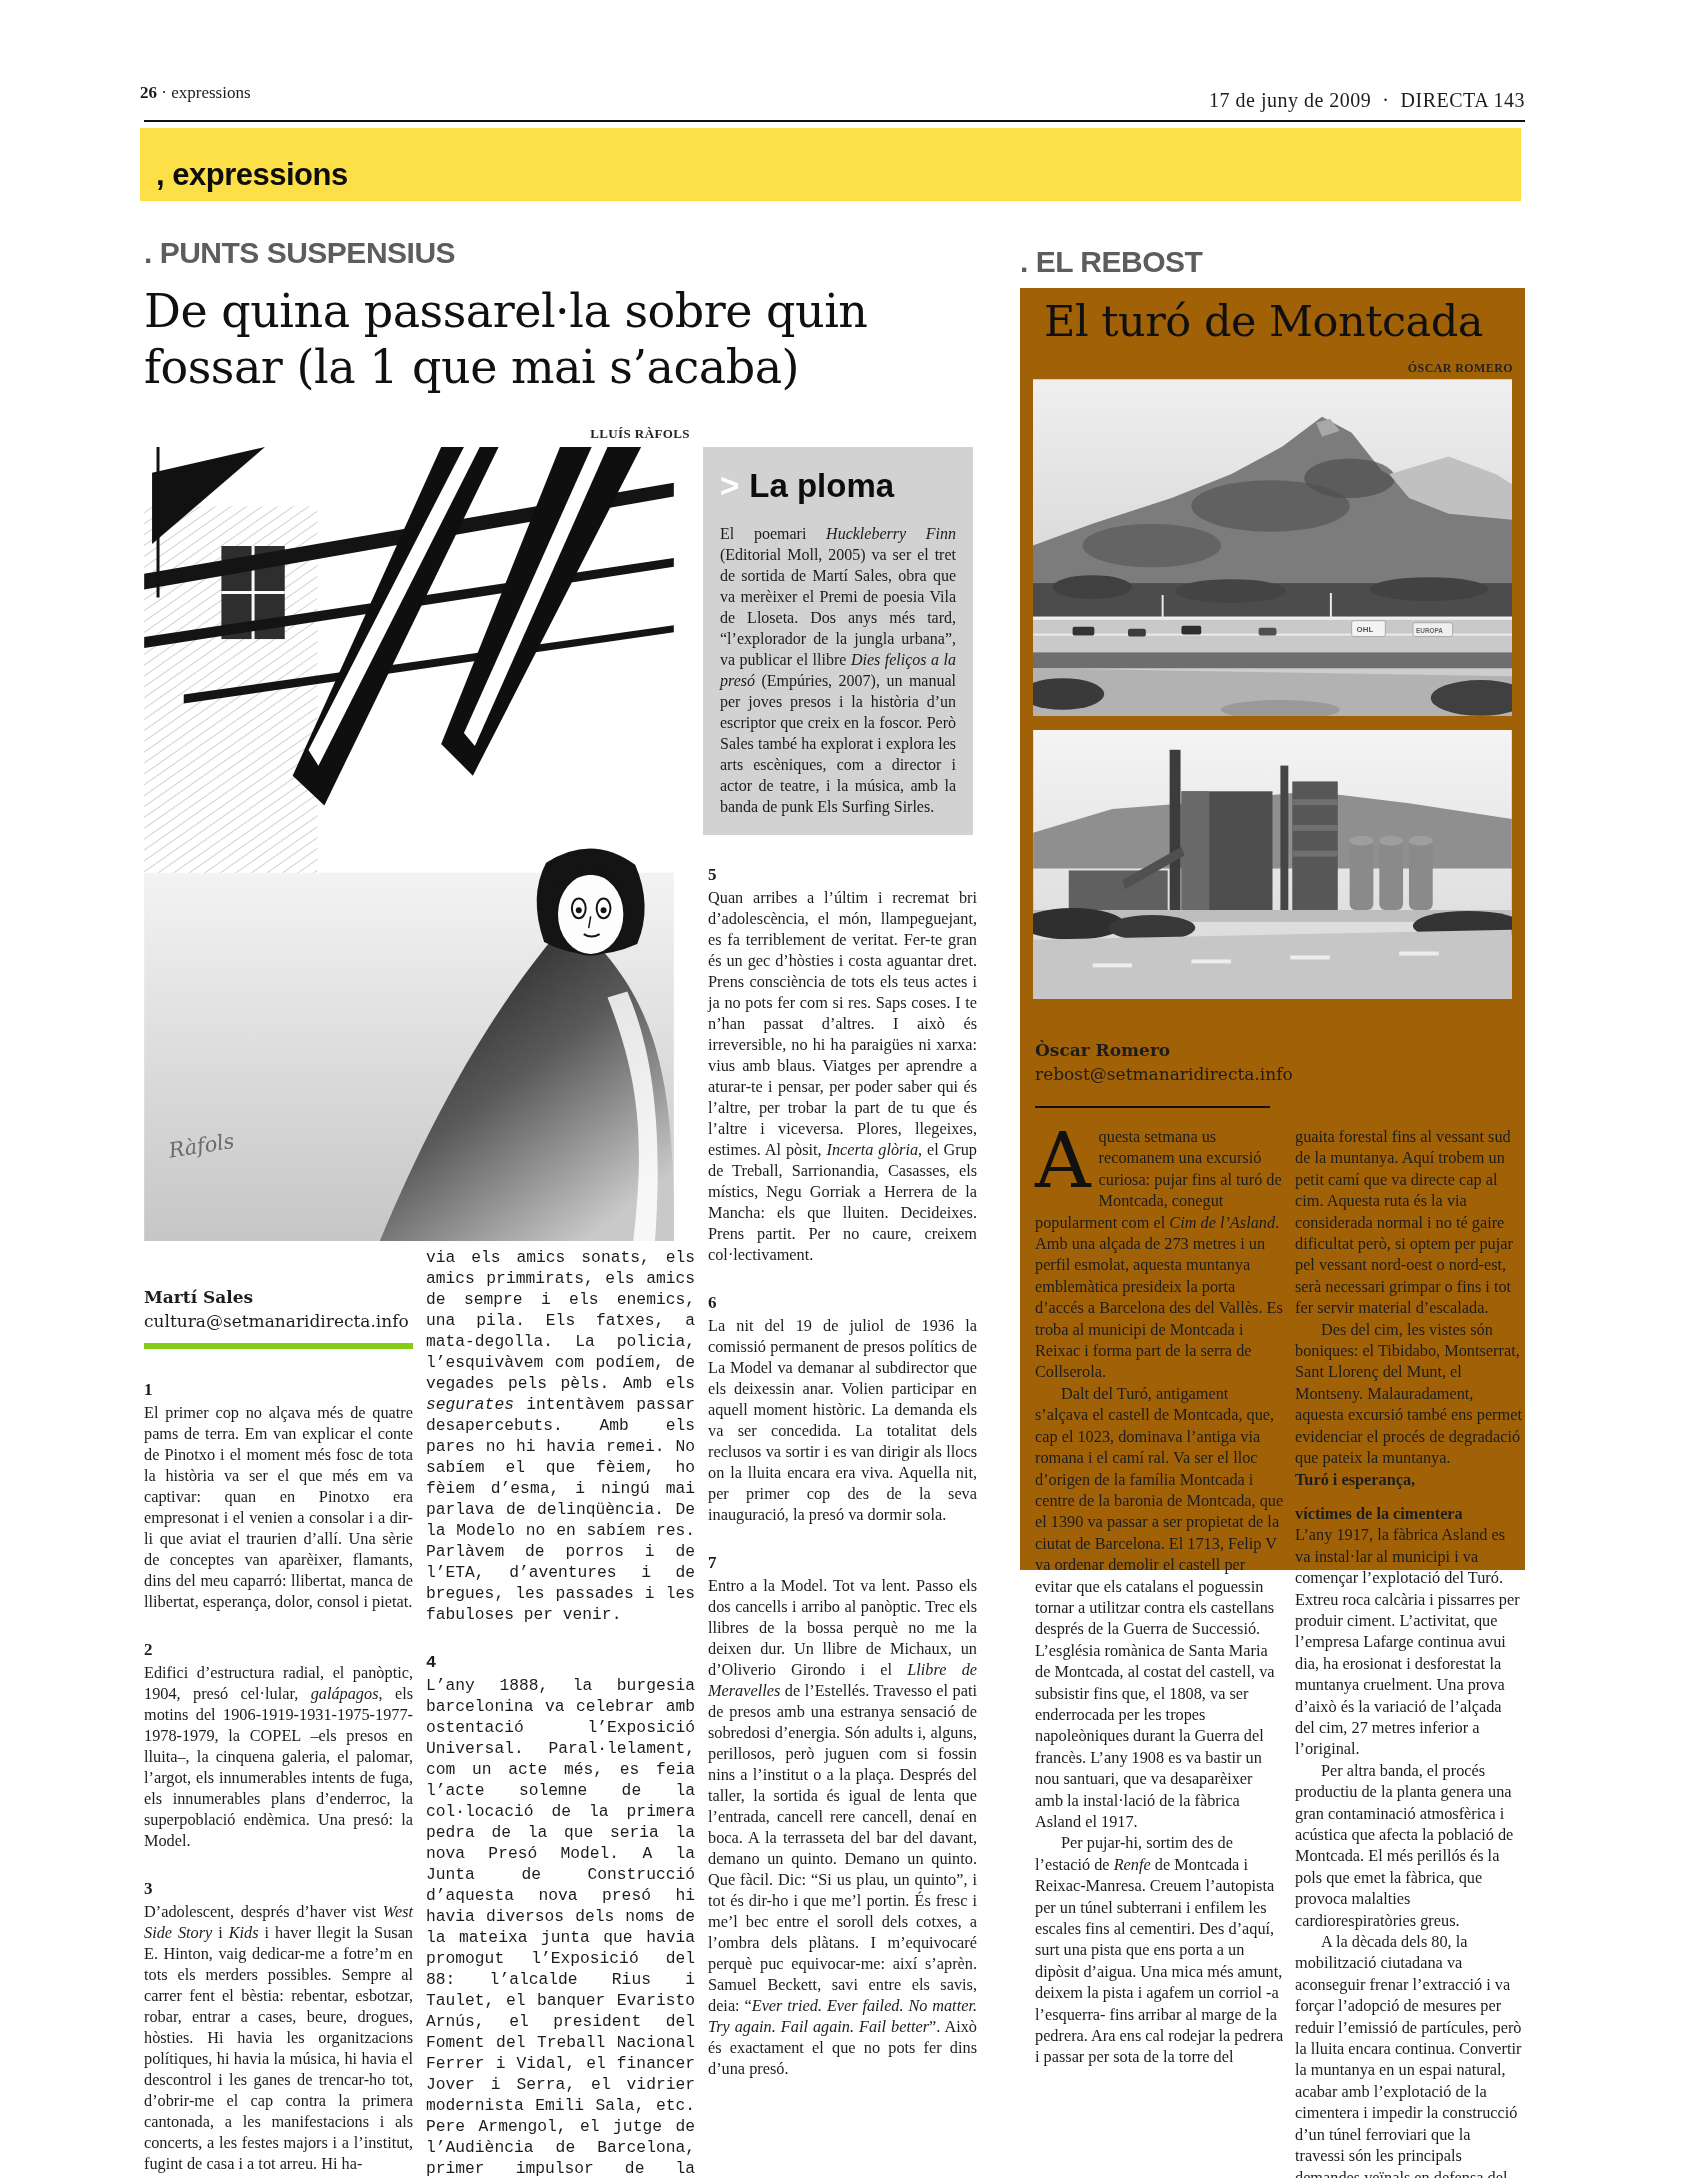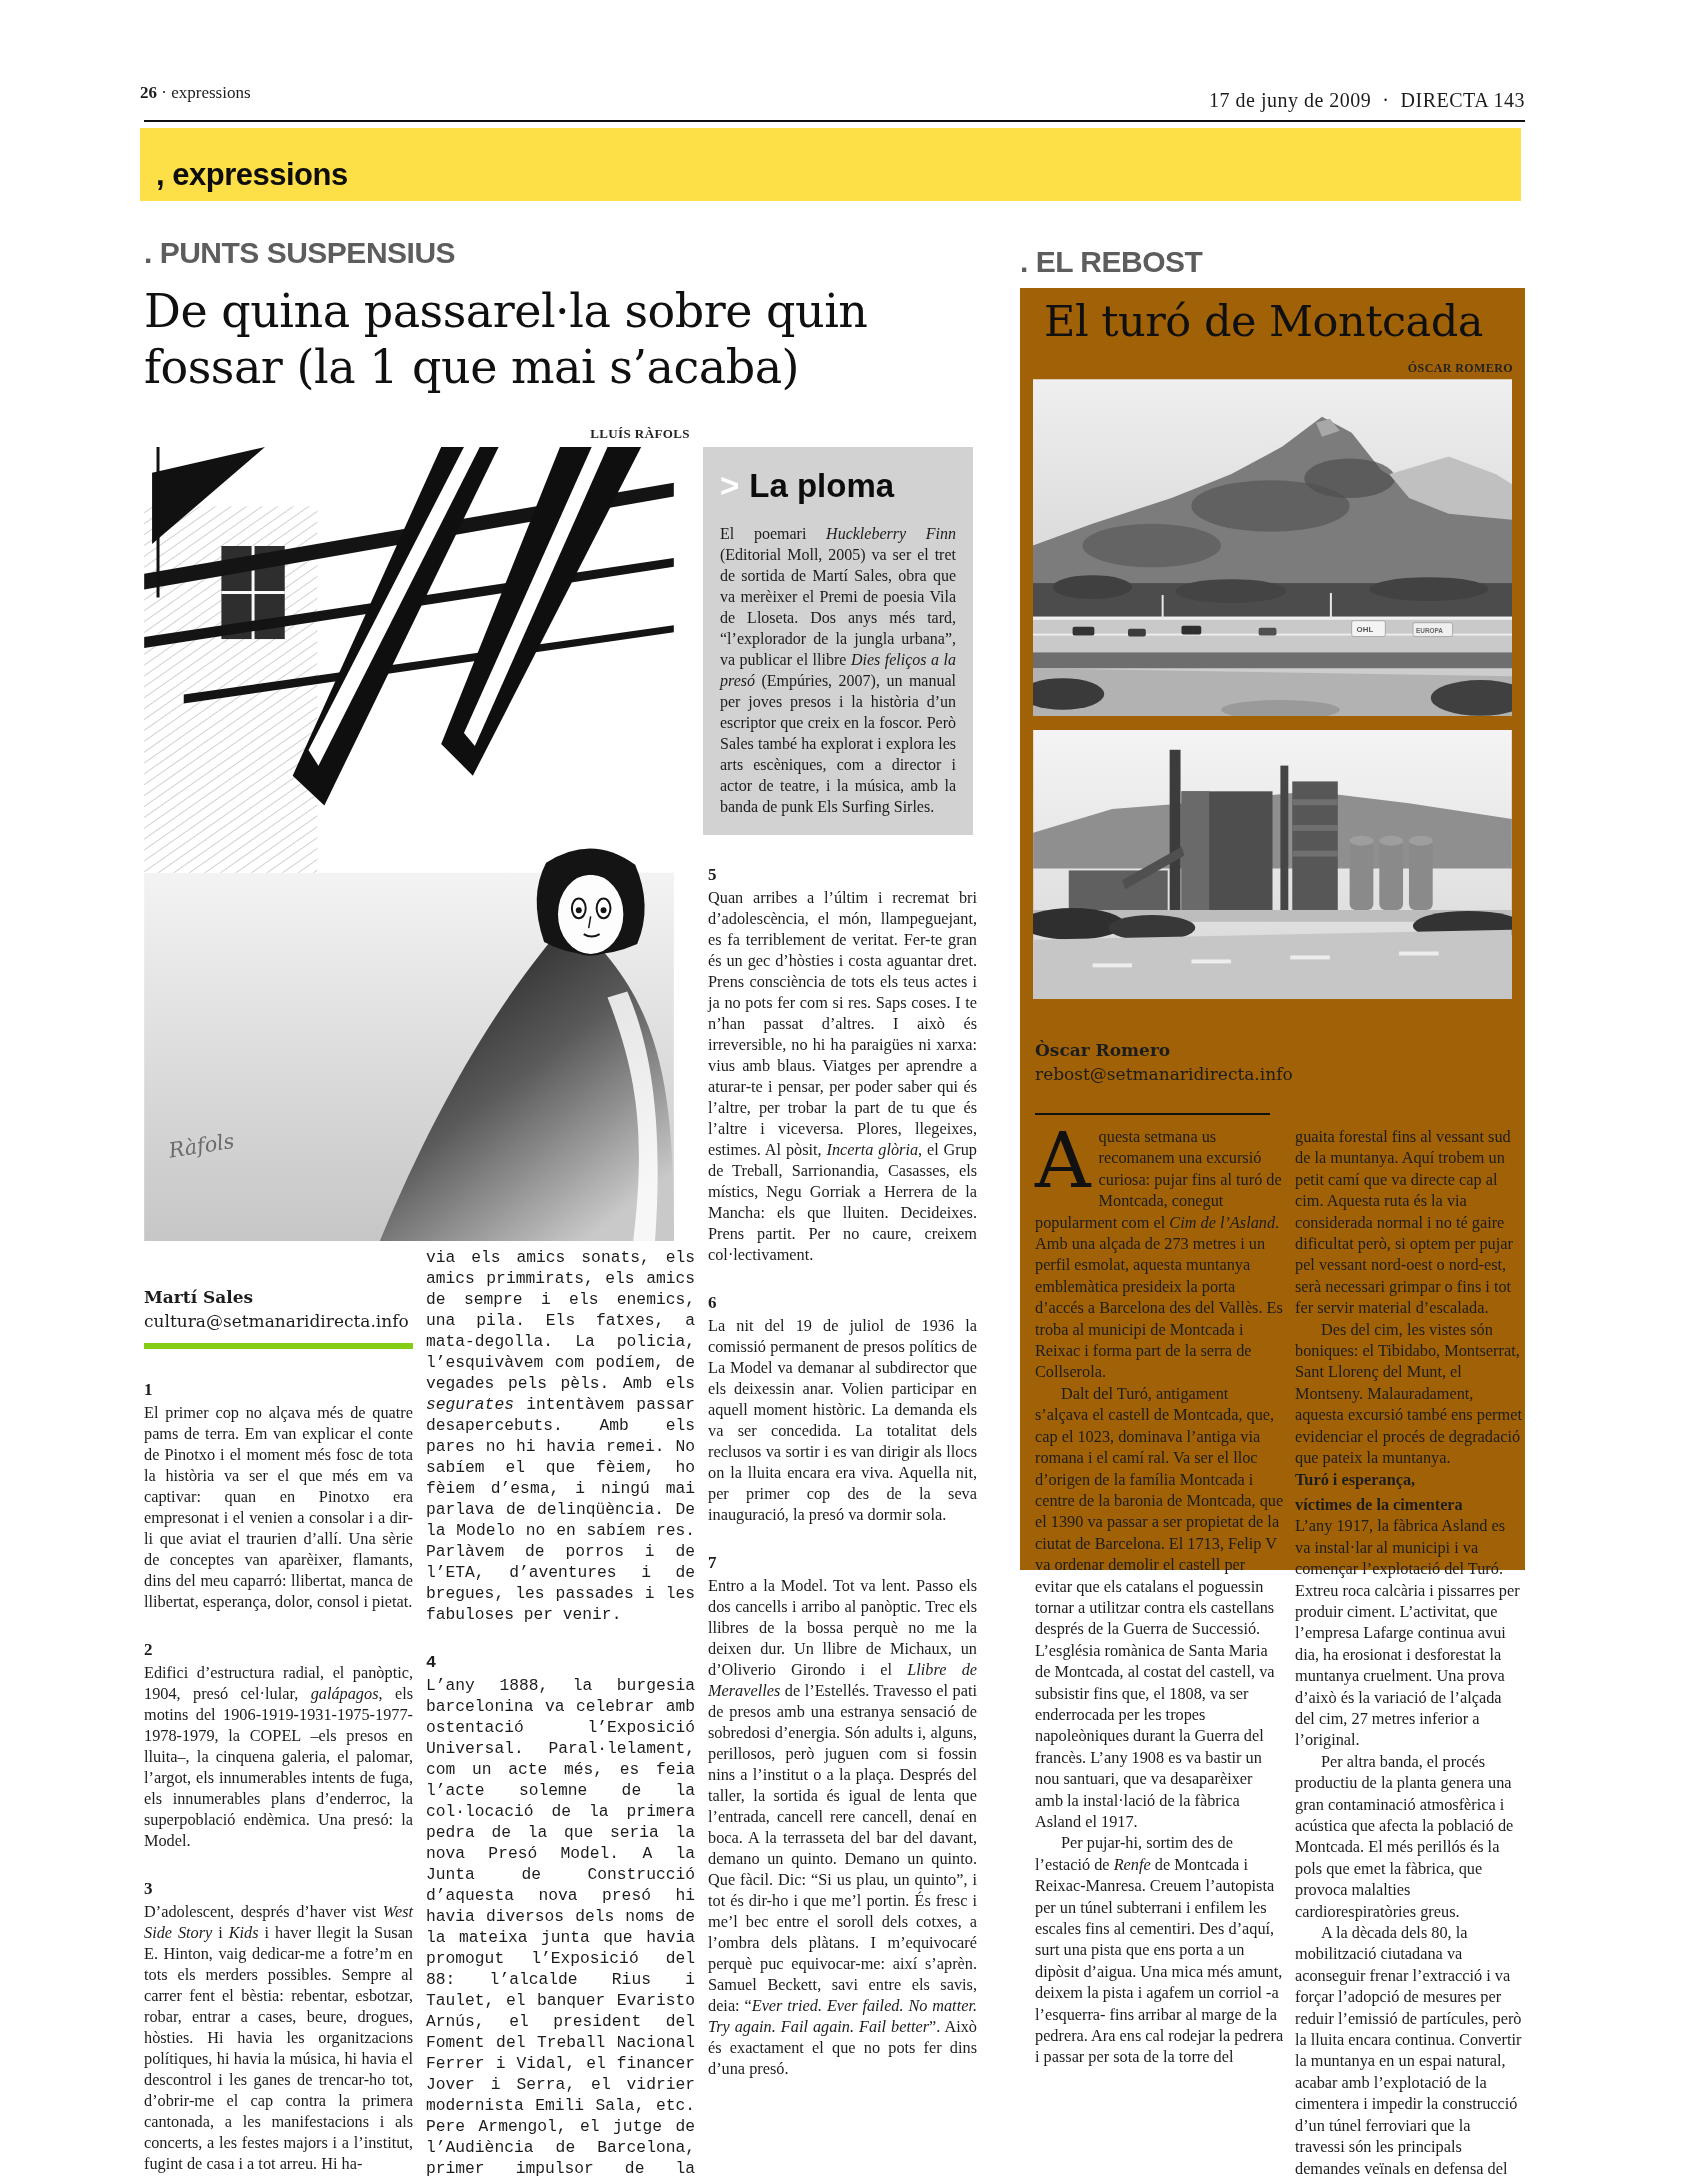--- a/index.html
+++ b/index.html
@@ -47,21 +47,21 @@
   .cont-block{margin-bottom:27px;}
   
   .panel{left:1020px;top:288px;width:505px;height:1282px;background:#a16207;}
   .panel-title{position:absolute;left:24px;top:8px;font-family:"DejaVu Serif",serif;
                font-size:43px;color:#101010;letter-spacing:-0.5px;}
   .photo-credit{position:absolute;right:12px;top:73px;font-weight:bold;font-size:12px;
                 letter-spacing:0.4px;color:#222;}
   .photo1{position:absolute;left:13px;top:91px;width:479px;height:337px;}
   .photo2{position:absolute;left:13px;top:442px;width:479px;height:269px;}
   .r-contact{position:absolute;left:15px;top:750px;width:235px;border-bottom:2px solid #111;
-             padding-bottom:27px;font-family:"DejaVu Serif",serif;font-size:17px;line-height:24px;}
+             padding-bottom:20px;font-family:"DejaVu Serif",serif;font-size:17px;line-height:24px;}
   .r-contact .nm{font-weight:bold;}
   .col-d{position:absolute;left:15px;top:838px;width:249px;}
   .col-e{position:absolute;left:275px;top:838px;width:229px;}
   .rtxt{font-size:16.3px;line-height:21.4px;text-align:left;color:#1c1c1c;}
   .rtxt p{margin:0;}
   .ind{text-indent:26px;}
   .dropcap{float:left;font-family:"DejaVu Serif",serif;font-size:77px;line-height:61px;
            padding:4px 8px 0 0;color:#111;}
   .subhead{font-weight:bold;margin-top:21px;}
   i{font-style:italic;}
@@ -285,21 +285,21 @@
     <div class="col-d rtxt">
       <p><span class="dropcap">A</span><span><span>questa setmana us recomanem una excursió curiosa: pujar fins al turó de Montcada, conegut popularment com el </span><i>Cim de l’Asland</i><span>. Amb una alçada de 273 metres i un perfil esmolat, aquesta muntanya emblemàtica presideix la porta d’accés a Barcelona des del Vallès. Es troba al municipi de Montcada i Reixac i forma part de la serra de Collserola.</span></span></p>
       <p class="ind"><span>Dalt del Turó, antigament s’alçava el castell de Montcada, que, cap el 1023, dominava l’antiga via romana i el camí ral. Va ser el lloc d’origen de la família Montcada i centre de la baronia de Montcada, que el 1390 va passar a ser propietat de la ciutat de Barcelona. El 1713, Felip V va ordenar demolir el castell per evitar que els catalans el poguessin tornar a utilitzar contra els castellans després de la Guerra de Successió. L’església romànica de Santa Maria de Montcada, al costat del castell, va subsistir fins que, el 1808, va ser enderrocada per les tropes napoleòniques durant la Guerra del francès. L’any 1908 es va bastir un nou santuari, que va desaparèixer amb la instal·lació de la fàbrica Asland el 1917.</span></p>
       <p class="ind"><span>Per pujar-hi, sortim des de l’estació de </span><i>Renfe</i><span> de Montcada i Reixac-Manresa. Creuem l’autopista per un túnel subterrani i enfilem les escales fins al cementiri. Des d’aquí, surt una pista que ens porta a un dipòsit d’aigua. Una mica més amunt, deixem la pista i agafem un corriol -a l’esquerra- fins arribar al marge de la pedrera. Ara ens cal rodejar la pedrera i passar per sota de la torre del</span></p>
     </div>
 
     <div class="col-e rtxt">
       <p><span>guaita forestal fins al vessant sud de la muntanya. Aquí trobem un petit camí que va directe cap al cim. Aquesta ruta és la via considerada normal i no té gaire dificultat però, si optem per pujar pel vessant nord-oest o nord-est, serà necessari grimpar o fins i tot fer servir material d’escalada.</span></p>
       <p class="ind"><span>Des del cim, les vistes són boniques: el Tibidabo, Montserrat, Sant Llorenç del Munt, el Montseny. Malauradament, aquesta excursió també ens permet evidenciar el procés de degradació que pateix la muntanya.</span></p>
       <p class="subhead">Turó i esperança,</p>
-      <p class="subhead" style="margin-top:4px;">víctimes de la cimentera</p>
+      <p class="subhead" style="margin-top:13px;">víctimes de la cimentera</p>
       <p><span>L’any 1917, la fàbrica Asland es va instal·lar al municipi i va començar l’explotació del Turó. Extreu roca calcària i pissarres per produir ciment. L’activitat, que l’empresa Lafarge continua avui dia, ha erosionat i desforestat la muntanya cruelment. Una prova d’això és la variació de l’alçada del cim, 27 metres inferior a l’original.</span></p>
       <p class="ind"><span>Per altra banda, el procés productiu de la planta genera una gran contaminació atmosfèrica i acústica que afecta la població de Montcada. El més perillós és la pols que emet la fàbrica, que provoca malalties cardiorespiratòries greus.</span></p>
       <p class="ind"><span>A la dècada dels 80, la mobilització ciutadana va aconseguir frenar l’extracció i va forçar l’adopció de mesures per reduir l’emissió de partícules, però la lluita encara continua. Convertir la muntanya en un espai natural, acabar amb l’explotació de la cimentera i impedir la construcció d’un túnel ferroviari que la travessi són les principals demandes veïnals en defensa del Turó.</span></p>
     </div>
   </div>
 
 </div>
 
 
 </body></html>

